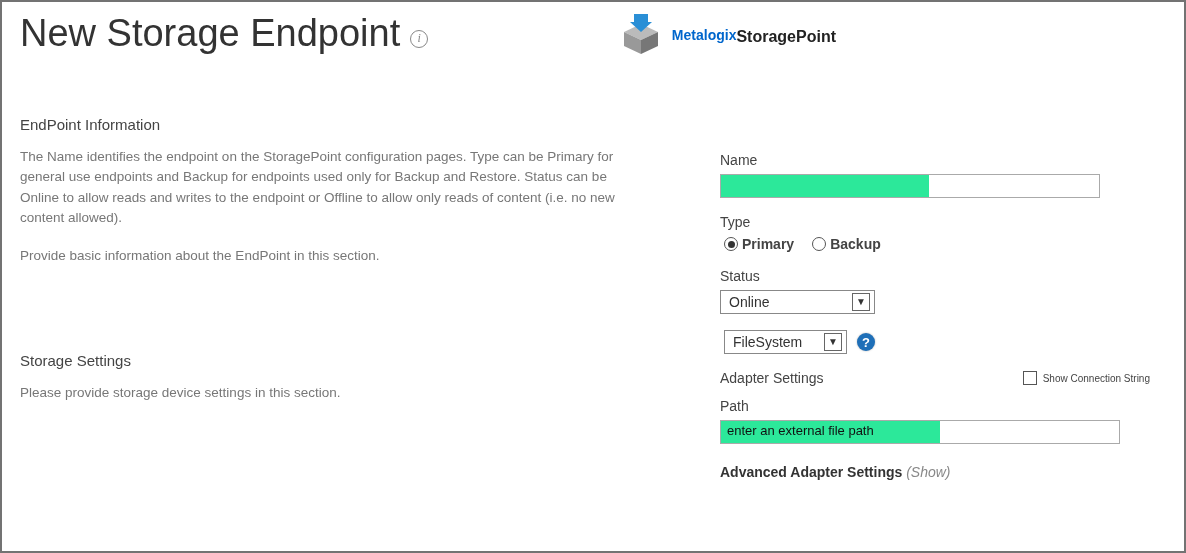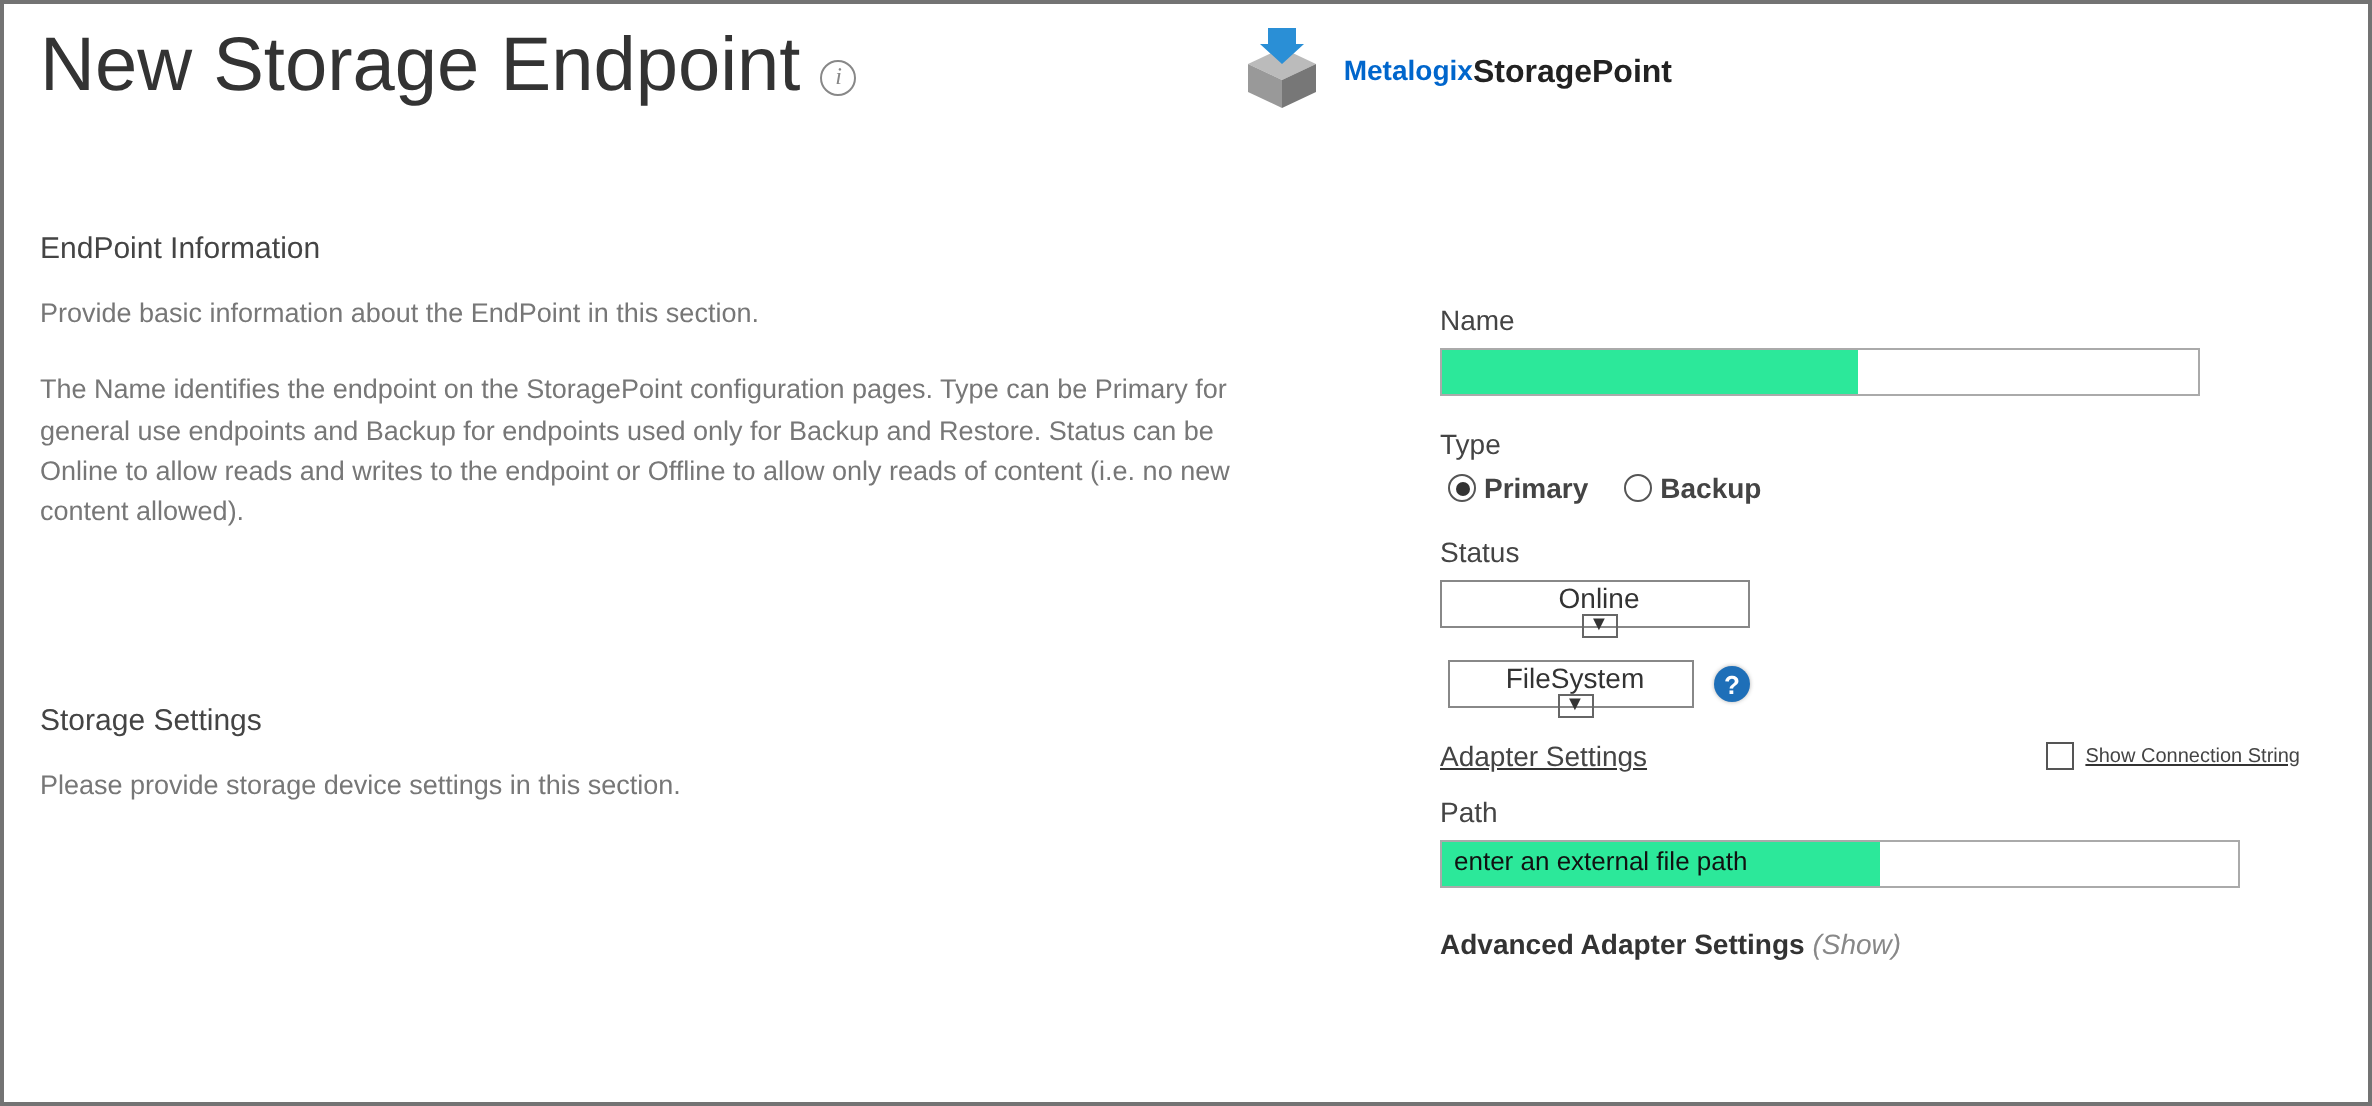--- a/index.html
+++ b/index.html
@@ -147,21 +147,20 @@
   .select {
     border: 1px solid #888;
     height: 24px;
     display: inline-flex;
     align-items: center;
     justify-content: space-between;
     padding: 0 4px 0 8px;
     font-size: 14px;
     background: #fff;
     cursor: pointer;
-    flex-direction: column;
   }
   .select-status { width: 155px; }
   .select-adapter { width: 123px; margin-left: 4px; }
   .select-arrow {
     width: 18px;
     height: 18px;
     border: 1px solid #666;
     display: inline-flex;
     align-items: center;
     justify-content: center;
@@ -186,21 +185,20 @@
     font-size: 13px;
     box-shadow: 0 0 2px rgba(0,0,0,0.3);
   }
   .settings-row {
     display: flex;
     align-items: center;
     justify-content: space-between;
     width: 430px;
     margin-top: 8px;
     margin-bottom: 12px;
-    text-decoration: underline;
   }
   .checkbox-item {
     display: flex;
     align-items: center;
     gap: 6px;
     font-size: 10px;
     color: #444;
     text-align: right;
   }
   .checkbox-box {
@@ -258,22 +256,22 @@
         <span class="logo-brand">Metalogix</span>
         <span class="logo-product">StoragePoint</span>
       </div>
     </div>
   </div>
 
   <div class="columns">
 
     <div class="left-col">
       <div class="section-heading">EndPoint Information</div>
+      <p class="help-text">The Name identifies the endpoint on the StoragePoint configuration pages. Type can be Primary for general use endpoints and Backup for endpoints used only for Backup and Restore. Status can be Online to allow reads and writes to the endpoint or Offline to allow only reads of content (i.e. no new content allowed).</p>
       <p class="help-text">Provide basic information about the EndPoint in this section.</p>
-      <p class="help-text">The Name identifies the endpoint on the StoragePoint configuration pages. Type can be Primary for general use endpoints and Backup for endpoints used only for Backup and Restore. Status can be Online to allow reads and writes to the endpoint or Offline to allow only reads of content (i.e. no new content allowed).</p>
 
       <div class="spacer-lg"></div>
 
       <div class="section-heading">Storage Settings</div>
       <p class="help-text">Please provide storage device settings in this section.</p>
     </div>
 
     <div class="right-col">
 
       <div class="field-block">

